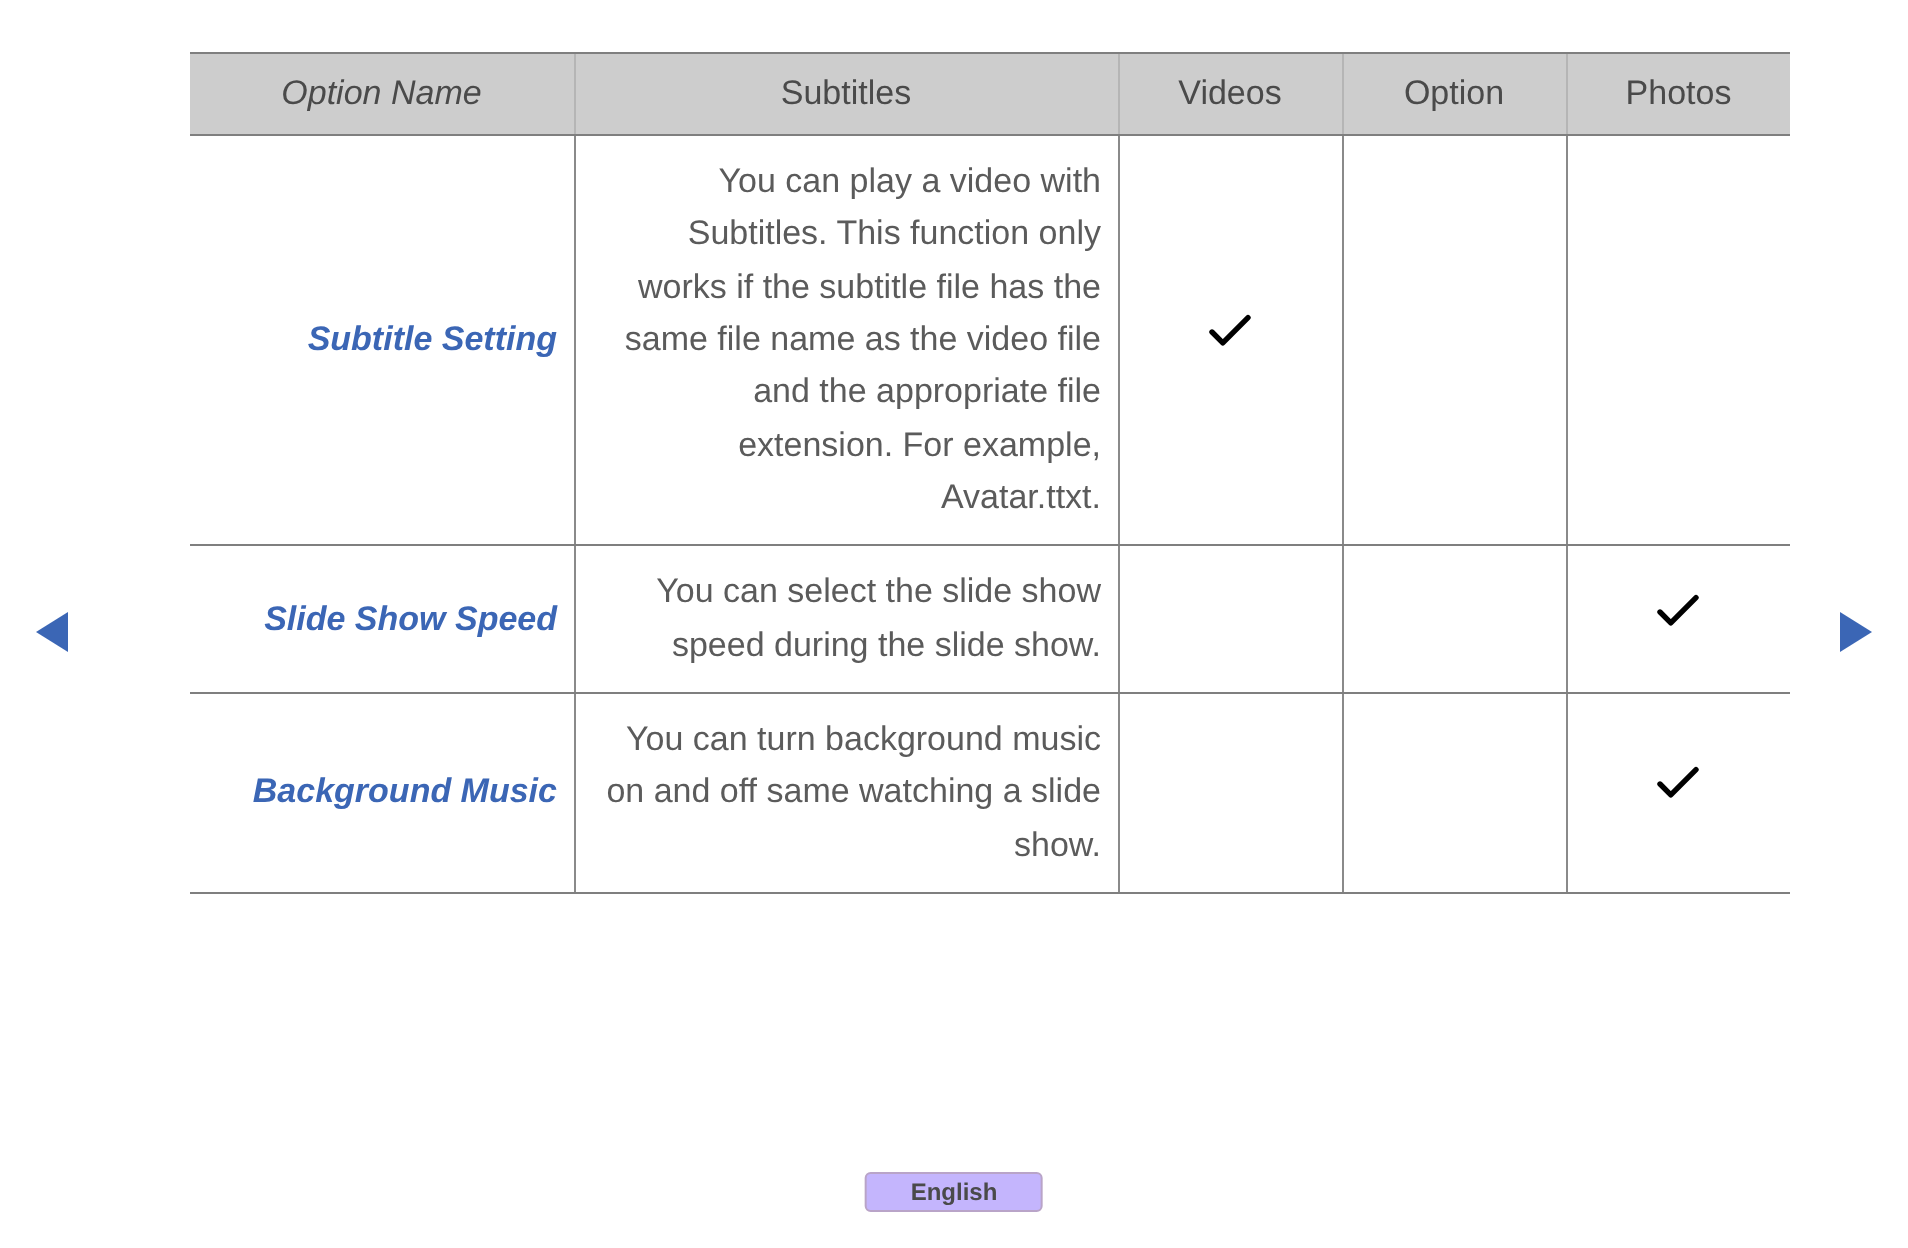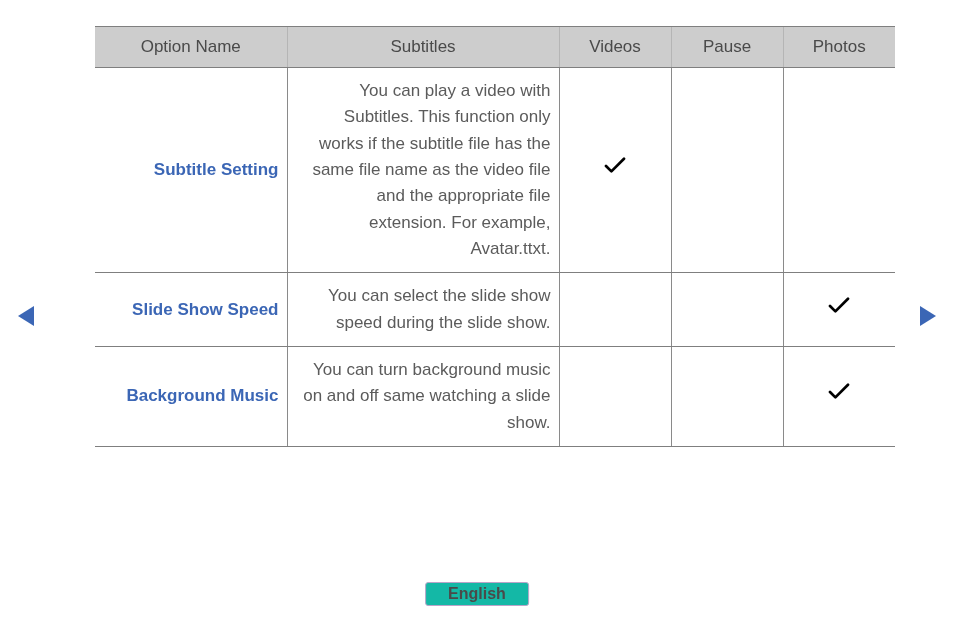--- a/index.html
+++ b/index.html
@@ -54,21 +54,21 @@
     th:first-child { border-left: none; }
     td {
       padding: 10px 8px;
       border-left: 1px solid #8a8a8a;
       border-bottom: 1px solid #7f7f7f;
       vertical-align: middle;
       line-height: 1.55;
       text-align: right;
     }
     td:first-child { border-left: none; }
-    .col-option { width: 192px; }
+    .col-option { width: 192px; font-style: italic; }
     .col-operation { width: 272px; }
     .col-v, .col-m, .col-p { width: 112px; text-align: center; }
     .option-name {
       color: #3b66b5;
       font-weight: bold;
       font-size: 17px;
       margin-left: 20px;
     }
     .operation-text {
       color: #5b5b5b;
@@ -78,43 +78,43 @@
     }
     .check svg {
       width: 22px;
       height: 18px;
     }
     .footer-pill {
       position: absolute;
       left: 50%;
       transform: translateX(-50%);
       bottom: 18px;
-      background: #14b8a6;
+      background: #c4b5fd;
       border: 1px solid #b9a4c8;
       border-radius: 3px;
       padding: 2px 22px;
-      font-size: 16px;
+      font-size: 12px;
       font-weight: bold;
       color: #4a4a4a;
     }
   </style>
 </head>
 <body>
 
 <div class="nav-arrow left"></div>
 <div class="nav-arrow right"></div>
 
 <div class="content">
   <table>
     <thead>
       <tr>
         <th class="col-option">Option Name</th>
         <th class="col-operation">Subtitles</th>
         <th class="col-v">Videos</th>
-        <th class="col-m">Pause</th>
+        <th class="col-m">Option</th>
         <th class="col-p">Photos</th>
       </tr>
     </thead>
     <tbody>
         <tr>
           <td class="col-option"><span class="option-name">Subtitle Setting</span></td>
           <td class="col-operation operation-text">You can play a video with Subtitles. This function only works if the subtitle file has the same file name as the video file and the appropriate file extension. For example, Avatar.ttxt.</td>
           <td class="col-v"><span class="check"><svg viewBox="0 0 24 20">
                 <path d="M2 10 L8 16 L22 2" stroke="#000" stroke-width="3" fill="none" stroke-linecap="round" stroke-linejoin="round"></path>
               </svg></span></td>

